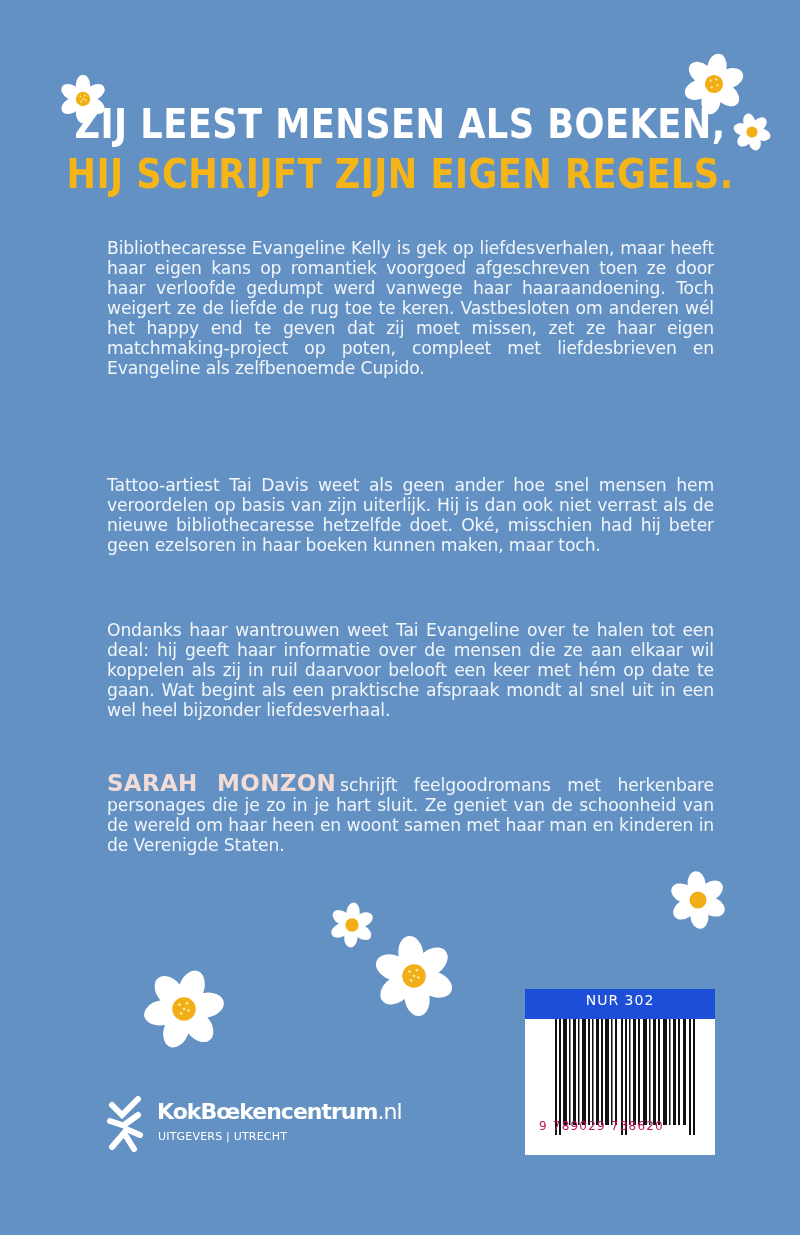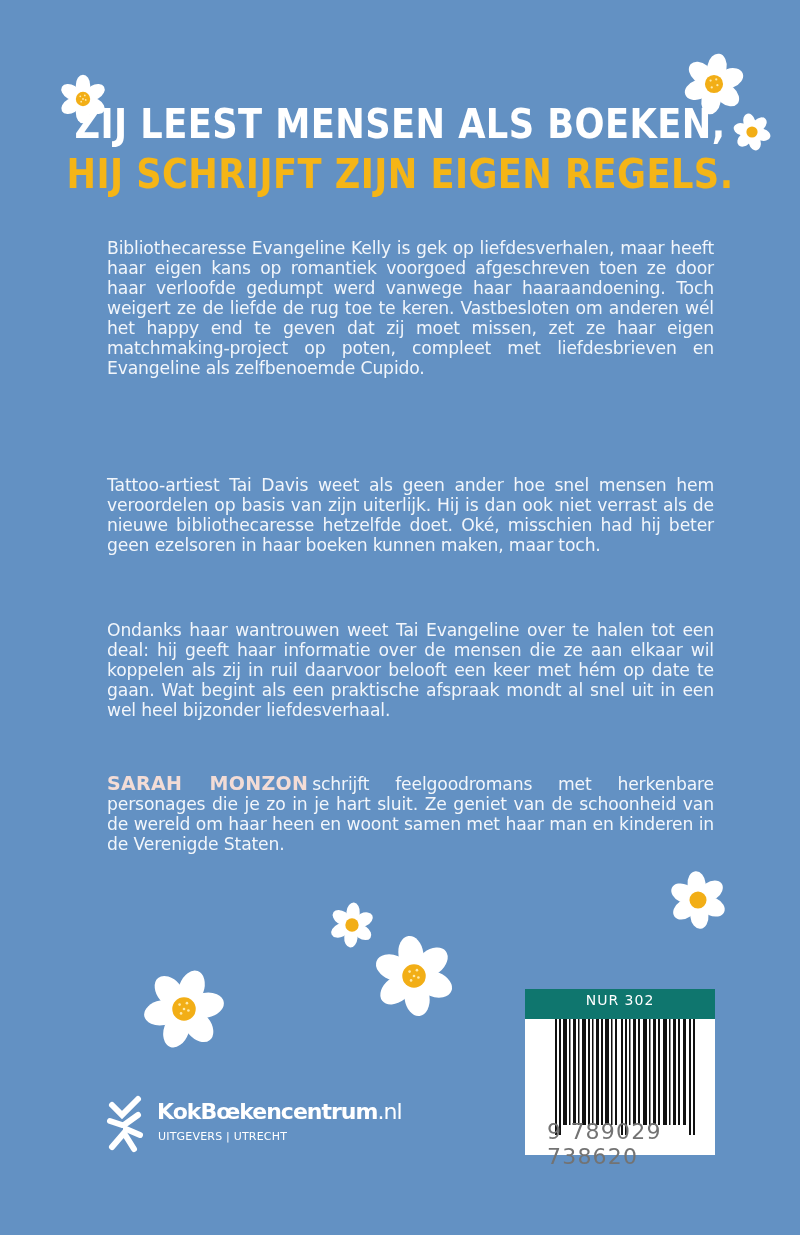--- a/index.html
+++ b/index.html
@@ -5,26 +5,26 @@
   html, body { margin:0; padding:0; }
   body { width:800px; height:1235px; background:#6391C3; position:relative; overflow:hidden; font-family:"DejaVu Sans", sans-serif; }
   .headline { position:absolute; left:0; width:800px; text-align:center; font-family:"DejaVu Sans", sans-serif; font-weight:bold; letter-spacing:0.5px; text-transform:uppercase; }
   .h1 { top:100px; font-size:41px; color:#FFFFFF; transform:scaleX(0.86); transform-origin:center; }
   .h2 { top:150px; font-size:41px; color:#F5B516; transform:scaleX(0.86); transform-origin:center; }
   .para { position:absolute; left:107px; width:607px; color:#F2F6FB; font-family:"DejaVu Sans", sans-serif; font-size:17.2px; line-height:20px; text-align:justify; margin:0; letter-spacing:-0.15px; }
   .p1 { top:238px; }
   .p2 { top:475px; }
   .p3 { top:620px; }
   .p4 { top:773px; }
-  .author { font-weight:bold; color:#F3DCD6; font-size:19px; letter-spacing:0.3px; margin-right:4px; }
+  .author { font-weight:bold; color:#F3DCD6; font-size:23px; letter-spacing:0.3px; margin-right:4px; }
   .flower { position:absolute; }
   .barcode-box { position:absolute; left:525px; top:989px; width:190px; height:166px; background:#FFFFFF; }
-  .nur { height:30px; background:#0f766e; color:#FFFFFF; text-align:center; font-family:"DejaVu Sans", sans-serif; font-size:14px; line-height:22px; letter-spacing:1px; }
+  .nur { height:30px; background:#1d4ed8; color:#FFFFFF; text-align:center; font-family:"DejaVu Sans", sans-serif; font-size:14px; line-height:22px; letter-spacing:1px; }
   .bars { position:absolute; left:30px; top:30px; width:142px; height:116px; }
-  .digits { position:absolute; left:22px; top:130px; width:170px; font-family:"DejaVu Sans", sans-serif; font-size:22px; color:#737373; letter-spacing:1.2px; }
+  .digits { position:absolute; left:14px; top:130px; width:170px; font-family:"DejaVu Sans", sans-serif; font-size:12px; color:#be185d; letter-spacing:1.2px; }
   .logo { position:absolute; left:104px; top:1093px; }
   .logo-name { position:absolute; left:53px; top:6px; color:#FFFFFF; font-family:"DejaVu Sans", sans-serif; font-weight:bold; font-size:22px; white-space:nowrap; letter-spacing:-1px; }
   .logo-name .tld { font-weight:normal;margin-top:16px; }
   .logo-sub { position:absolute; left:54px; top:37px; color:#FFFFFF; font-family:"DejaVu Sans", sans-serif; font-size:11px; white-space:nowrap; letter-spacing:0.2px;text-align:center; }
 </style>
 </head>
 <body>
 
 <svg class="flower" style="left:56px;top:72px;" width="54" height="54" viewBox="-30 -30 60 60">
   <g fill="#FFFFFF">

